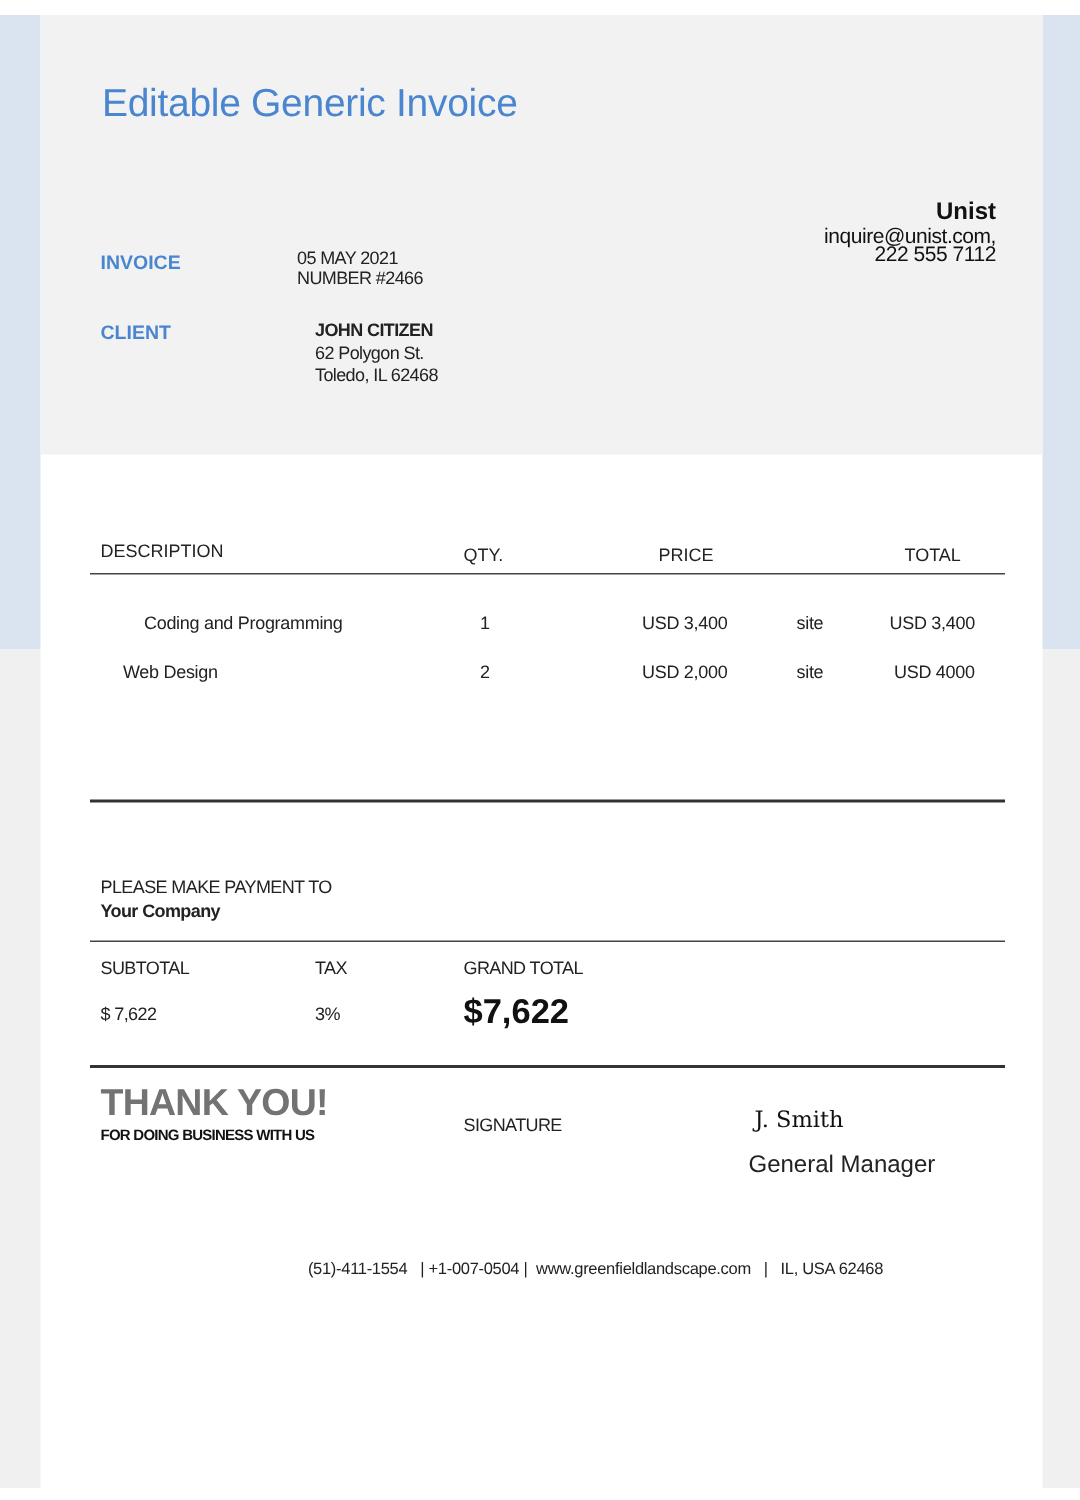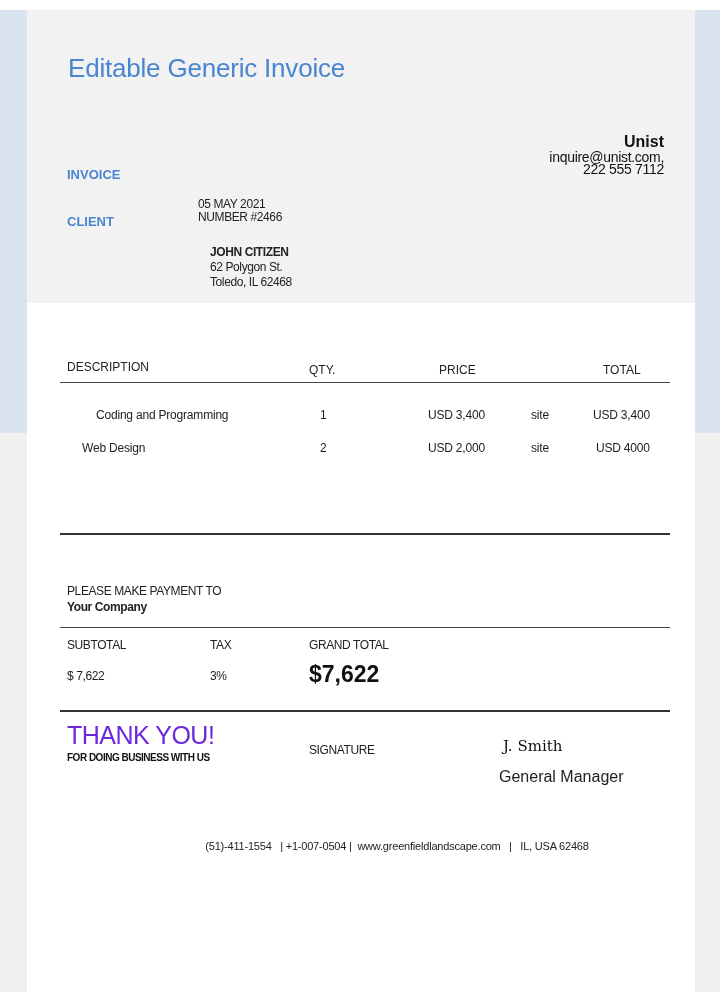--- a/index.html
+++ b/index.html
@@ -14,28 +14,28 @@
   .page { position:absolute; left:27px; top:10px; width:668px; height:982px; background:#ffffff; }
   .header { position:absolute; left:0; top:0; width:668px; height:293px; background:#f2f2f2; }
   .ribbon { position:absolute; left:543px; top:0; width:64px; height:85px; }
   .ribbon svg { position:absolute; left:0; top:0; }
   .ribbon-text { position:absolute; left:0; top:25px; width:64px; text-align:center; font-size:11px; color:#222; }
   .title { position:absolute; left:41px; top:43px; font-size:26px; color:#4a86cf; letter-spacing:-0.2px; }
   .company { position:absolute; right:31px; top:123px; text-align:right; }
   .company-name { font-size:16px; font-weight:bold; color:#111; }
   .company-line { font-size:14px; line-height:12px; color:#111; letter-spacing:-0.3px;padding-left:48px; }
   .lbl { position:absolute; font-size:13px; font-weight:bold; color:#4a86cf; }
-  .info { position:absolute; font-size:12px; line-height:13px; color:#222; letter-spacing:-0.4px;margin-top:32px; }
+  .info { position:absolute; font-size:12px; line-height:13px; color:#222; letter-spacing:-0.4px; }
   .th { position:absolute; top:350px; font-size:12px; color:#222; }
   .hr-thin { position:absolute; left:33px; width:610px; height:1px; background:#444; }
   .hr-thick { position:absolute; left:33px; width:610px; height:2px; background:#333; }
   .td { position:absolute; font-size:12px; color:#222; letter-spacing:-0.2px; }
   .small { position:absolute; font-size:12px; color:#222; letter-spacing:-0.4px; }
   .grand { position:absolute; left:282px; top:651px; font-size:23px; font-weight:bold; color:#111; }
-  .thanks { position:absolute; left:40px; top:711px; font-size:25px; font-weight:normal; color:#6d28d9; letter-spacing:-0.5px; }
+  .thanks { position:absolute; left:40px; top:711px; font-size:25px; font-weight:bold; color:#737373; letter-spacing:-0.5px; }
   .thanks-sub { position:absolute; left:40px; top:742px; font-size:10px; font-weight:bold; color:#111; letter-spacing:-0.5px; }
   .sig-name { position:absolute; left:476px; top:727px; font-family:"DejaVu Serif", serif; font-size:15px; color:#111; }
   .sig-role { position:absolute; left:472px; top:758px; font-size:16px; color:#222; }
   .footer { position:absolute; left:0; top:830px; width:708px; text-align:center; font-size:11px; color:#222; letter-spacing:-0.2px; white-space:pre;padding-left:16px; }
 </style>
 </head>
 <body>
 
 <div class="bg-blue"></div>
 <div class="bg-gray"></div>

